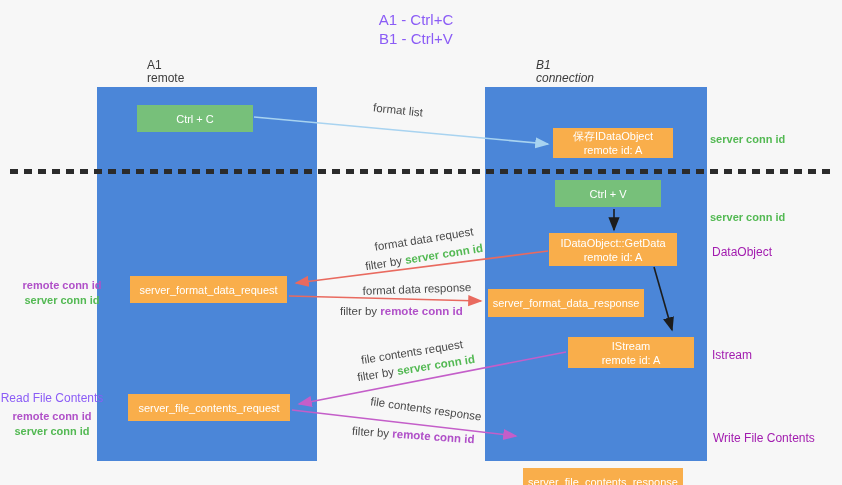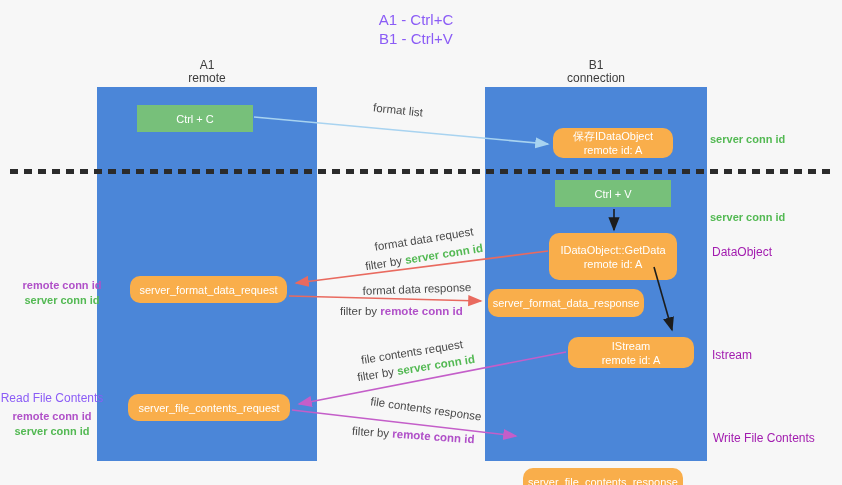--- a/index.html
+++ b/index.html
@@ -3,41 +3,41 @@
 <meta charset="utf-8">
 <style>
   * { margin:0; padding:0; box-sizing:border-box; }
   html,body { width:842px; height:485px; }
   body { font-family:"Liberation Sans", sans-serif; background:#f7f7f7; }
   .canvas { position:relative; width:842px; height:485px; background:#f7f7f7; overflow:hidden; }
 
   .title { position:absolute; top:10px; left:316px; width:200px; text-align:center;
            font-size:15px; line-height:19px; color:#8b5cf6; }
 
-  .lane-header { position:absolute; width:120px; text-align:center; font-size:12px;
+  .lane-header { position:absolute; width:120px; font-size:12px;
                  line-height:13px; color:#3c3c3c; top:59px; }
   .lane-header.a1 { left:147px; }
-  .lane-header.b1 { left:536px; }
+  .lane-header.b1 { left:536px;font-style:italic; }
 
   .lane { position:absolute; top:87px; height:374px; background:#4b86d8; z-index:1; }
   .lane.a1 { left:97px; width:220px; }
   .lane.b1 { left:485px; width:222px; }
 
   .dotted-line { position:absolute; top:169px; left:10px; right:10px; height:5px; z-index:4;
                  background:repeating-linear-gradient(to right,#2b2b2b 0 8px,transparent 8px 14px); }
 
   .node { position:absolute; z-index:3; display:flex; flex-direction:column; align-items:center;
           justify-content:center; color:#ffffff; font-size:11px; line-height:14px; }
   .node.green { background:#77c07a; }
-  .node.orange { background:#f9ae4b;border-radius:10px; }
+  .node.orange { background:#f9ae4b; }
 
   .n-ctrl-c    { left:137px; top:105px; width:116px; height:27px; }
   .n-save-obj  { left:553px; top:128px; width:120px; height:30px; }
-  .n-ctrl-v    { left:555px; top:180px; width:116px; height:27px; }
-  .n-getdata   { left:549px; top:233px; width:128px; height:47px; }
+  .n-ctrl-v    { left:555px; top:180px; width:106px; height:27px; }
+  .n-getdata   { left:549px; top:233px; width:128px; height:33px; }
   .n-fmt-req   { left:130px; top:276px; width:157px; height:27px; }
   .n-fmt-resp  { left:488px; top:289px; width:156px; height:28px; }
   .n-istream   { left:568px; top:337px; width:126px; height:31px; }
   .n-file-req  { left:128px; top:394px; width:162px; height:27px; }
   .n-file-resp { left:523px; top:424px; width:160px; height:28px;margin-top:44px; }
 
   .side-label { position:absolute; z-index:6; font-size:12px; color:#a21caf; white-space:nowrap; }
   .side-label.bold-green  { color:#53b953; font-weight:bold; font-size:11px; }
 
   .left-group { position:absolute; z-index:6; text-align:center; font-size:11px; line-height:15px; }

